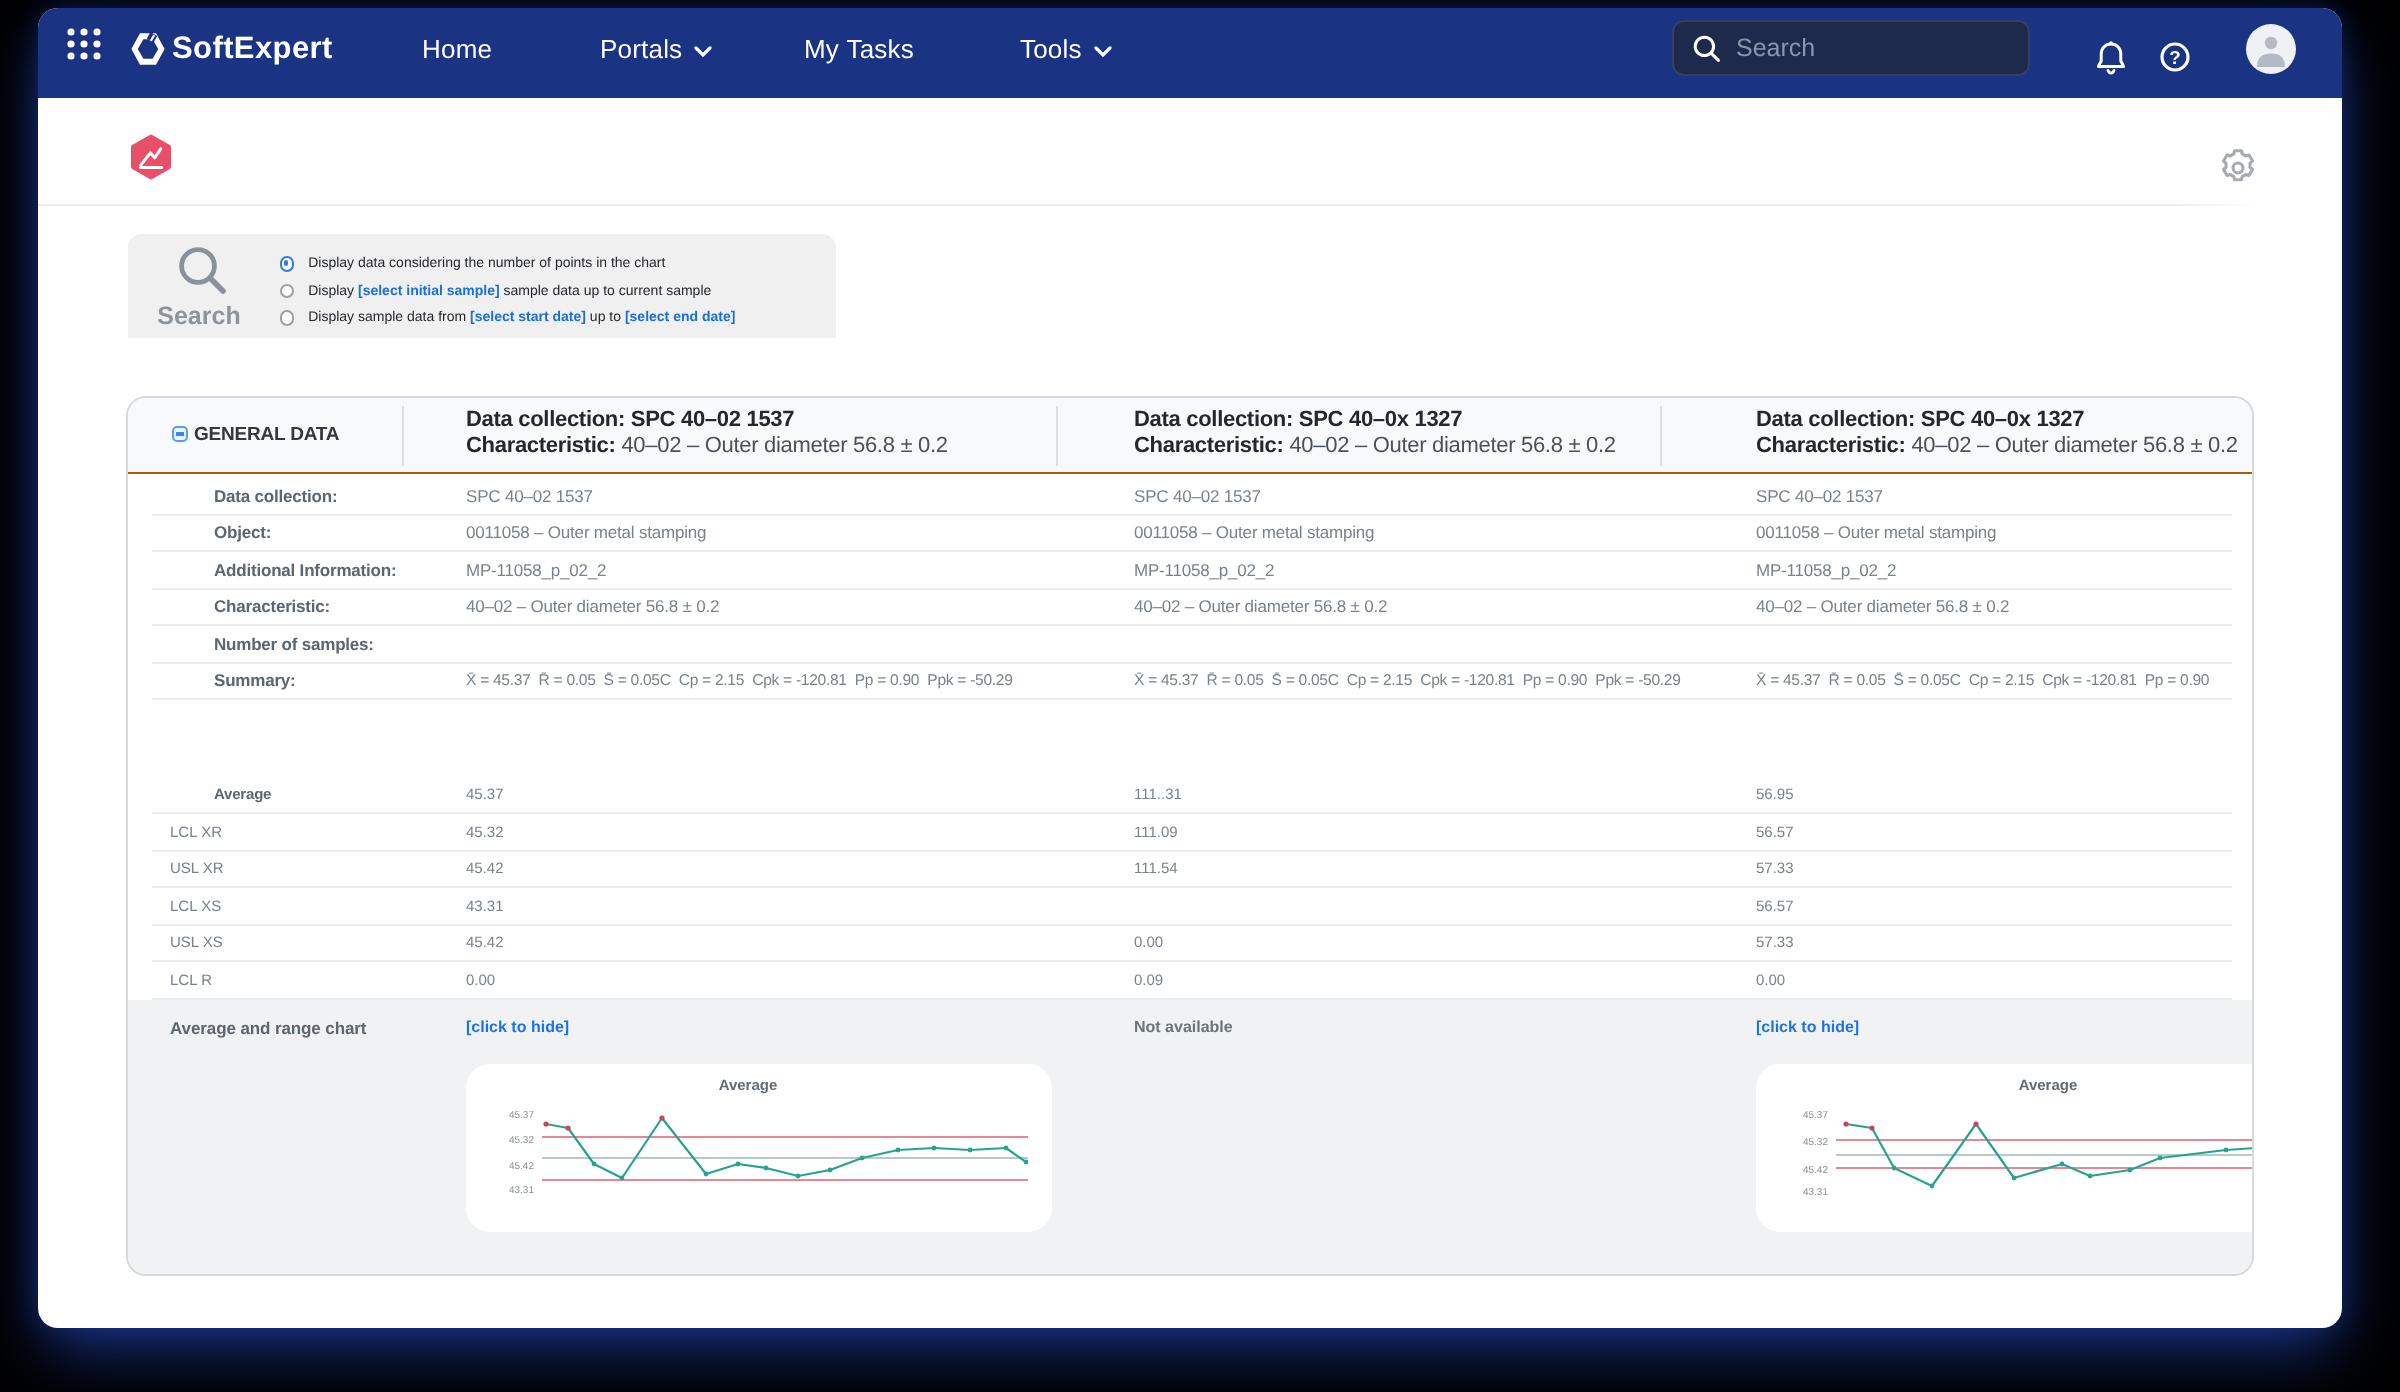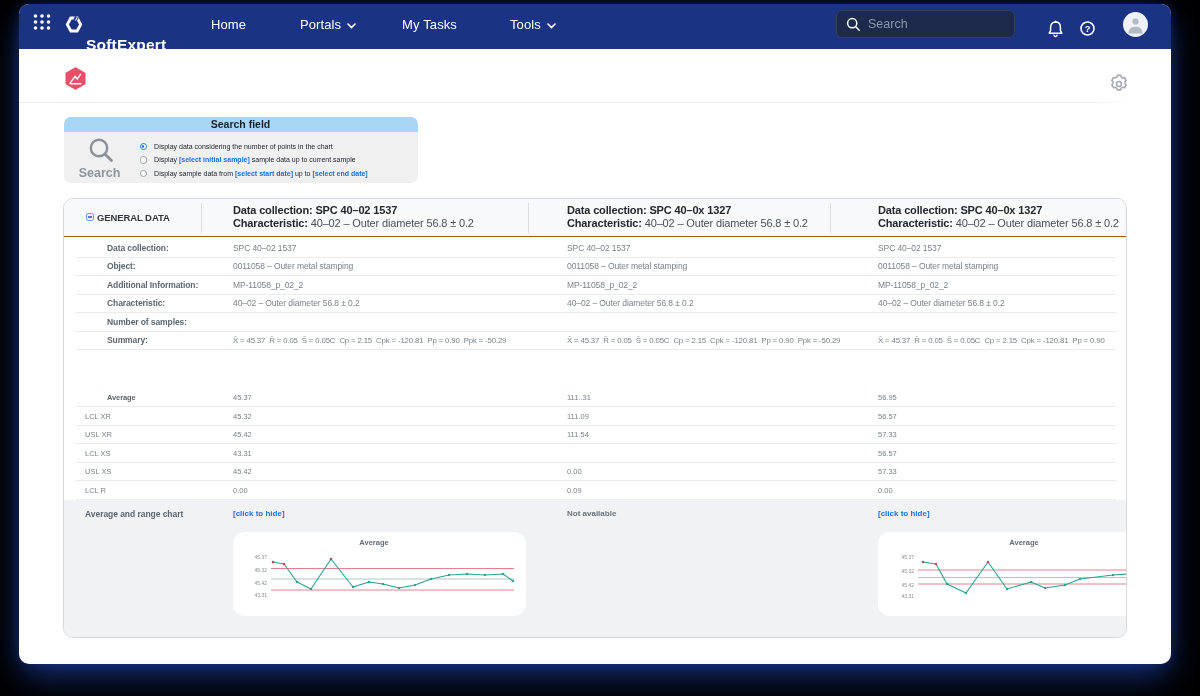--- a/index.html
+++ b/index.html
@@ -1,21 +1,21 @@
 <!DOCTYPE html>
 <html><head>
 <meta charset="utf-8">
 <style>
 *{margin:0;padding:0;box-sizing:border-box;}
 html,body{width:1200px;height:696px;background:#000;overflow:hidden;font-family:"Liberation Sans",sans-serif;}
 .app{position:absolute;left:19px;top:4px;width:1152px;height:660px;background:#fff;border-radius:10px;
 box-shadow:0 14px 34px -4px rgba(38,80,210,.62),0 0 14px rgba(38,80,210,.30);}
 .nav{position:absolute;left:0;top:0;width:100%;height:45px;background:#1a3382;border-radius:10px 10px 0 0;}
 .nav .item{position:absolute;top:0;line-height:42px;color:#fff;font-size:13px;font-weight:500;letter-spacing:.1px;}
-.brand{position:absolute;left:67px;top:0;line-height:42px;color:#fff;font-size:15.5px;font-weight:700;letter-spacing:.2px;margin-top:20px;}
+.brand{position:absolute;left:67px;top:0;line-height:42px;color:#fff;font-size:15.5px;font-weight:700;letter-spacing:.2px;}
 .sbox{position:absolute;left:817px;top:6px;width:179px;height:28px;background:#1d2a4c;border:1px solid #343f61;border-radius:6px;}
 .sbox span{position:absolute;left:31px;top:0;line-height:26px;font-size:12.5px;color:#8d97ab;}
 .avatar{position:absolute;left:1104px;top:8px;width:25px;height:25px;border-radius:50%;background:#eef1f5;overflow:hidden;}
 .titleicon{position:absolute;left:45px;top:63px;}
 h1{position:absolute;left:74px;top:63px;font-size:20.5px;font-weight:700;color:#17191d;letter-spacing:-.2px;}
 .gear{position:absolute;left:1089px;top:69px;}
 .hdivider{position:absolute;left:0;top:97.5px;width:1112px;height:1px;background:linear-gradient(90deg,#ededee 96%,rgba(237,237,238,0));}
 .panel{position:absolute;left:44.5px;top:113px;width:354px;height:66px;border-radius:7px;overflow:hidden;}
 .panel .head{height:14.5px;background:#a9d6f3;text-align:center;font-size:10.5px;font-weight:700;color:#17212f;line-height:14px;}
 .panel .pbody{height:51.5px;background:#f0f0f1;position:relative;}
@@ -106,21 +106,20 @@
     <path d="M11.5 1.5 L20.3 6.6 L20.3 16.4 L11.5 21.5 L2.7 16.4 L2.7 6.6 Z" fill="#e94f68" stroke="#e94f68" stroke-width="2.4" stroke-linejoin="round"></path>
     <path d="M6.4 15.6 L11.2 9.4 L13.3 11.9 L16.4 7.4" fill="none" stroke="#fff" stroke-width="1.5" stroke-linejoin="round" stroke-linecap="round"></path>
     <path d="M6.2 16.8 L16.8 16.8" stroke="#fff" stroke-width="1.5" stroke-linecap="round"></path>
   </svg>
   <svg class="gear" width="22" height="22" viewBox="0 0 24 24" fill="none" stroke="#a6abb3" stroke-width="1.7" stroke-linejoin="round">
     <path d="M13.9 2.6 l0.4 1.8 a7.4 7.4 0 0 1 1.9 1.1 l1.8-0.6 1.9 3.3 -1.4 1.2 a7.4 7.4 0 0 1 0 2.2 l1.4 1.2 -1.9 3.3 -1.8-0.6 a7.4 7.4 0 0 1 -1.9 1.1 l-0.4 1.8 h-3.8 l-0.4-1.8 a7.4 7.4 0 0 1 -1.9-1.1 l-1.8 0.6 -1.9-3.3 1.4-1.2 a7.4 7.4 0 0 1 0-2.2 l-1.4-1.2 1.9-3.3 1.8 0.6 a7.4 7.4 0 0 1 1.9-1.1 l0.4-1.8 Z"></path>
     <circle cx="12" cy="12" r="2.7"></circle>
   </svg>
   <div class="hdivider"></div>
   <div class="panel">
-    <div class="head">Search field</div>
     <div class="pbody">
       <svg class="mag" width="32" height="28" viewBox="0 0 32 28">
           <circle cx="14" cy="11" r="8.2" stroke="#8b9199" stroke-width="2.4" fill="none"></circle>
           <line x1="20.4" y1="17.4" x2="26.5" y2="23.5" stroke="#8b9199" stroke-width="2.8" stroke-linecap="round"></line>
         </svg>
       <div class="slabel">Search</div>
       <div class="opt" style="top:11px"><span class="rad on"></span>Display data considering the number of points in the chart</div>
       <div class="opt" style="top:24.5px"><span class="rad"></span>Display <a>[select initial sample]</a> sample data up to current sample</div>
       <div class="opt" style="top:38px"><span class="rad"></span>Display sample data from <a>[select start date]</a> up to <a>[select end date]</a></div>
     </div>

